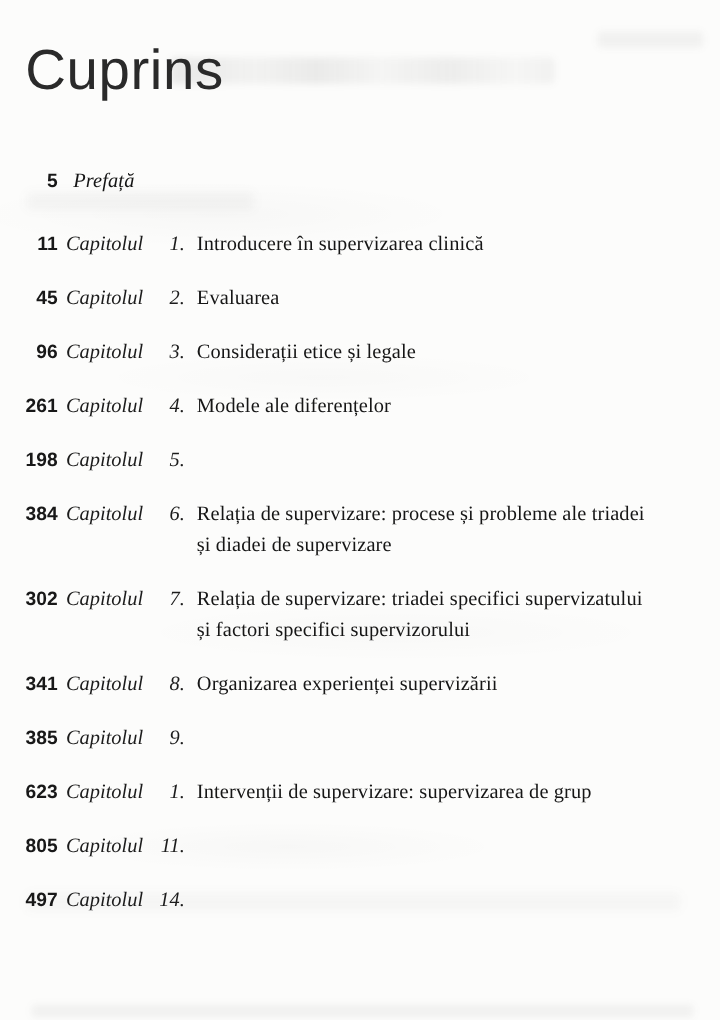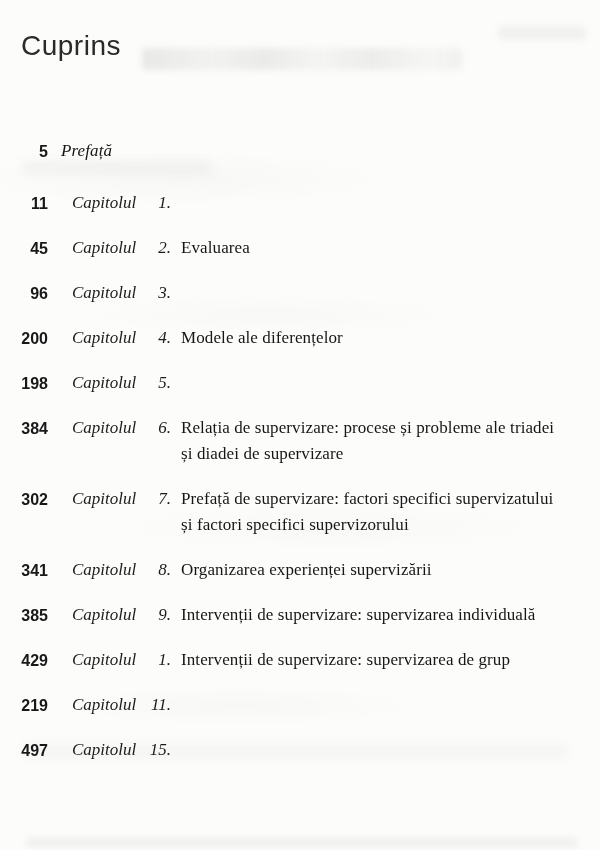--- a/index.html
+++ b/index.html
@@ -16,21 +16,21 @@
     position:absolute; inset:0;
     background:
       radial-gradient(ellipse 300px 40px at 30% 21%, rgba(0,0,0,0.02), transparent 70%),
       radial-gradient(ellipse 280px 30px at 45% 37%, rgba(0,0,0,0.015), transparent 70%),
       radial-gradient(ellipse 320px 35px at 55% 62%, rgba(0,0,0,0.015), transparent 70%),
       radial-gradient(ellipse 260px 30px at 40% 83%, rgba(0,0,0,0.02), transparent 70%);
   }
   .page-title {
     position:absolute; left:21px; top:30px;
     font-family:"Liberation Sans","DejaVu Sans",sans-serif;
-    font-size:28px; font-weight:normal; letter-spacing:0.5px;
+    font-size:47px; font-weight:normal; letter-spacing:0.5px;
     color:#2a2a2a;
   }
   
   .smudge { position:absolute; filter:blur(3px); border-radius:4px; }
   .smudge-title-band {
     left:142px; top:48px; width:320px; height:22px;
     background:linear-gradient(90deg,
       rgba(60,60,60,0.10), rgba(60,60,60,0.05) 22%,
       rgba(60,60,60,0.09) 38%, rgba(60,60,60,0.04) 55%,
       rgba(60,60,60,0.08) 72%, rgba(60,60,60,0.03) 90%, rgba(60,60,60,0.06));
@@ -54,21 +54,21 @@
   .toc { position:absolute; left:0; top:138px; width:600px; }
   .toc-row { display:flex; align-items:flex-start; margin-bottom:19px; line-height:26px; }
   .toc-row.pref { margin-bottom:26px; }
   .num {
     flex:none; width:48px; text-align:right;
     font-family:"Liberation Sans","DejaVu Sans",sans-serif;
     font-weight:bold; font-size:16px; color:#181818;
     padding-top:1px; line-height:25px;
   }
   .chap {
-    flex:none; width:99px; margin-left:24px;
+    flex:none; width:99px; margin-left:7px;
     display:flex; justify-content:space-between;
     font-style:italic; font-size:17px; color:#1c1c1c;
   }
   .title {
     margin-left:10px; font-size:17px; white-space:pre;
     color:#161616; letter-spacing:0.1px;
   }
   .pref .title { font-style:italic; margin-left:13px; }
 </style>
 </head>
@@ -90,41 +90,43 @@
     <span class="num">5</span>
     <span class="title">Prefață</span>
   </div>
 
   <div class="toc-row">
     <span class="num">11</span>
     <span class="chap">
       <span>Capitolul</span>
       <span>1.</span>
     </span>
+    <span class="title">Introducere în supervizarea clinică</span>
   </div>
 
   <div class="toc-row">
     <span class="num">45</span>
     <span class="chap">
       <span>Capitolul</span>
       <span>2.</span>
     </span>
     <span class="title">Evaluarea</span>
   </div>
 
   <div class="toc-row">
     <span class="num">96</span>
     <span class="chap">
       <span>Capitolul</span>
       <span>3.</span>
     </span>
-  </div>
-
-  <div class="toc-row">
-    <span class="num">200</span>
+    <span class="title">Considerații etice și legale</span>
+  </div>
+
+  <div class="toc-row">
+    <span class="num">261</span>
     <span class="chap">
       <span>Capitolul</span>
       <span>4.</span>
     </span>
     <span class="title">Modele ale diferențelor</span>
   </div>
 
   <div class="toc-row">
     <span class="num">198</span>
     <span class="chap">
@@ -142,60 +144,59 @@
     <span class="title">Relația de supervizare: procese și probleme ale triadei
 și diadei de supervizare</span>
   </div>
 
   <div class="toc-row">
     <span class="num">302</span>
     <span class="chap">
       <span>Capitolul</span>
       <span>7.</span>
     </span>
-    <span class="title">Prefață de supervizare: factori specifici supervizatului
+    <span class="title">Relația de supervizare: triadei specifici supervizatului
 și factori specifici supervizorului</span>
   </div>
 
   <div class="toc-row">
     <span class="num">341</span>
     <span class="chap">
       <span>Capitolul</span>
       <span>8.</span>
     </span>
     <span class="title">Organizarea experienței supervizării</span>
   </div>
 
   <div class="toc-row">
     <span class="num">385</span>
     <span class="chap">
       <span>Capitolul</span>
       <span>9.</span>
     </span>
-    <span class="title">Intervenții de supervizare: supervizarea individuală</span>
-  </div>
-
-  <div class="toc-row">
-    <span class="num">429</span>
+  </div>
+
+  <div class="toc-row">
+    <span class="num">623</span>
     <span class="chap">
       <span>Capitolul</span>
       <span>1.</span>
     </span>
     <span class="title">Intervenții de supervizare: supervizarea de grup</span>
   </div>
 
   <div class="toc-row">
-    <span class="num">219</span>
+    <span class="num">805</span>
     <span class="chap">
       <span>Capitolul</span>
       <span>11.</span>
     </span>
   </div>
 
   <div class="toc-row">
     <span class="num">497</span>
     <span class="chap">
       <span>Capitolul</span>
-      <span>15.</span>
+      <span>14.</span>
     </span>
   </div>
 
 </div>
 
 </body></html>

